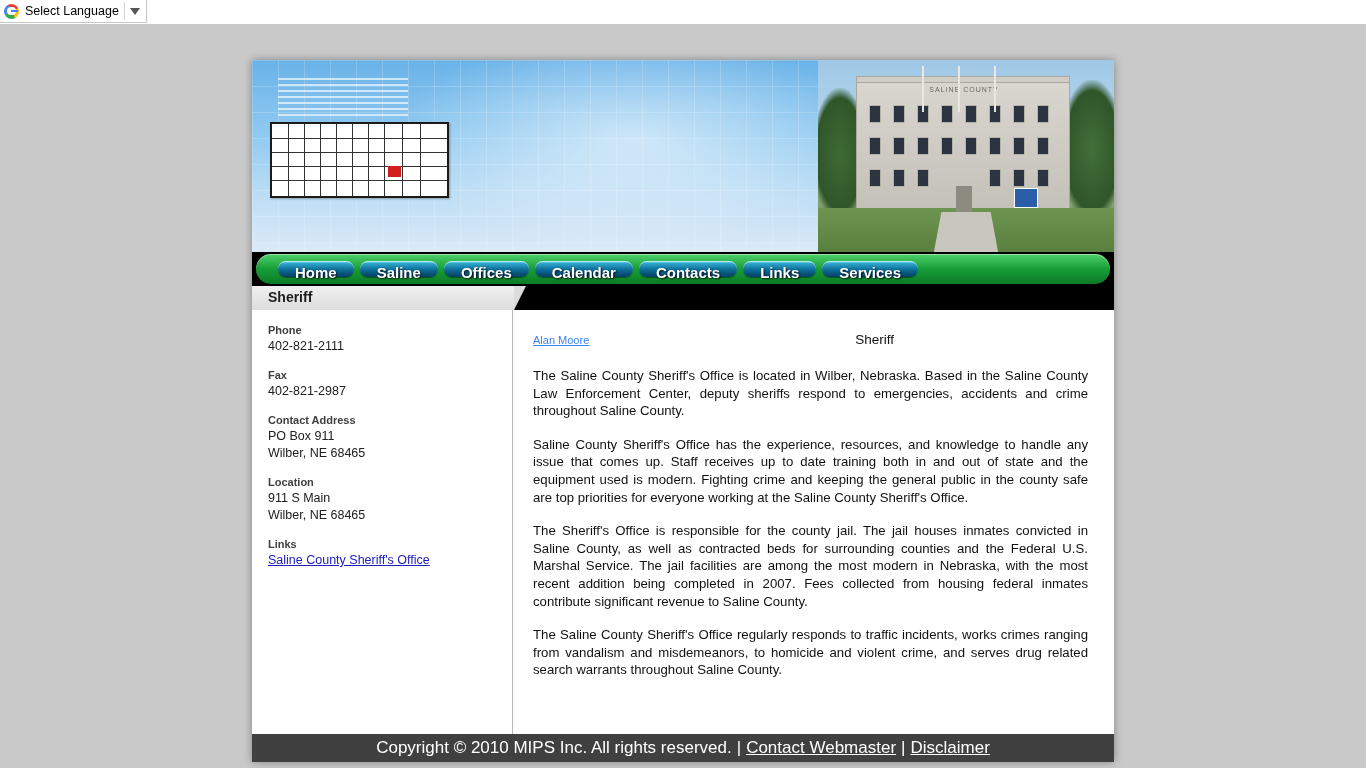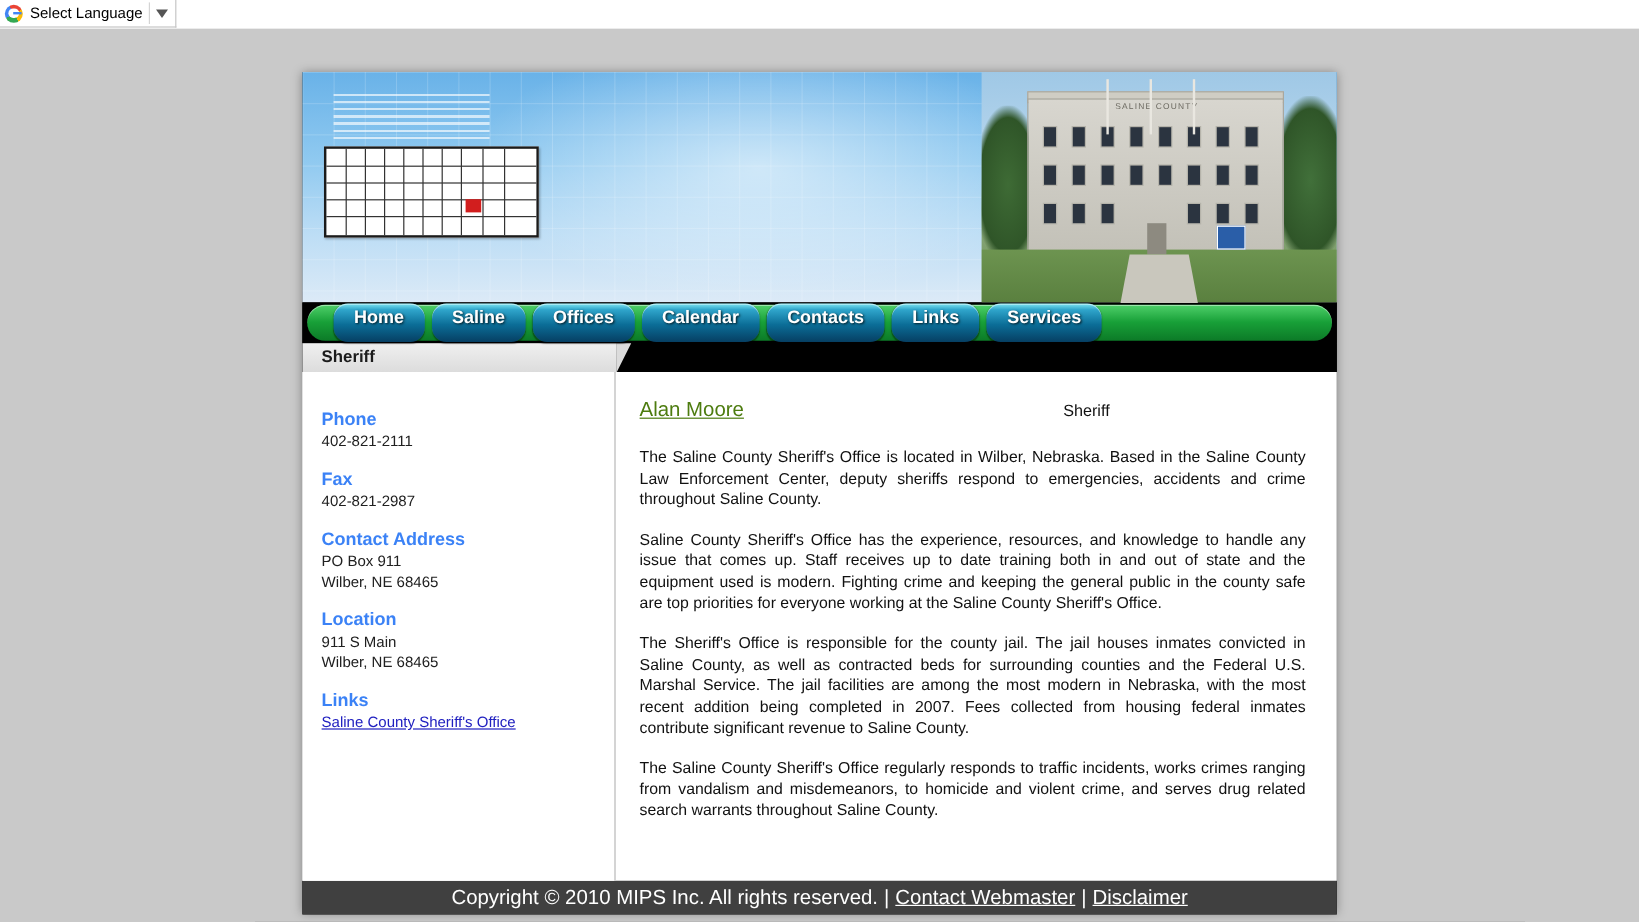--- a/index.html
+++ b/index.html
@@ -268,21 +268,21 @@
     position: absolute;
     left: 0; top: 0;
     height: 34px;
     display: flex;
     align-items: center;
     gap: 6px;
     padding-left: 26px;
     z-index: 2;
   }
   .nav-item {
-    height: 32px;
+    height: 16px;
     padding: 0 17px;
     border-radius: 12px;
     background: linear-gradient(180deg, #7fe6f2 0%, #2fa5cb 16%, #0b6d97 55%, #063f63 100%);
     color: #fff;
     font-size: 15px;
     font-weight: bold;
     line-height: 24px;
     text-shadow: 1px 1px 2px rgba(0,0,0,0.8);
     box-shadow: inset 0 1px 0 rgba(255,255,255,0.5), 0 1px 1px rgba(0,0,0,0.4);
     cursor: pointer;
@@ -326,24 +326,24 @@
     min-height: 424px;
   }
   #sidebar {
     width: 261px;
     padding: 14px 12px 18px 16px;
     box-sizing: border-box;
     border-right: 1px solid #b8b8b8;
     background: #fff;
   }
   .side-h {
-    font-size: 15px;
+    font-size: 11px;
     font-weight: bold;
-    color: #3b82f6;
-    margin: 17px 0 2px 0;
+    color: #404040;
+    margin: 0 0 2px 0;
   }
   .side-h.spaced { margin-top: 14px; }
   .side-v {
     font-size: 12.5px;
     color: #202020;
     line-height: 17px;
   }
   .side-link {
     display: block;
     font-size: 12.5px;
@@ -358,22 +358,22 @@
     flex: 1;
     padding: 22px 26px 26px 20px;
     box-sizing: border-box;
   }
   #officer-row {
     display: flex;
     align-items: baseline;
     margin-bottom: 20px;
   }
   #officer-name {
-    font-size: 17px;
-    color: #4d7c0f;
+    font-size: 11px;
+    color: #3b82f6;
     text-decoration: underline;
     cursor: pointer;
   }
   #officer-title {
     margin-left: 266px;
     font-size: 13.5px;
     color: #111;
   }
   .para {
     font-size: 13.2px;

